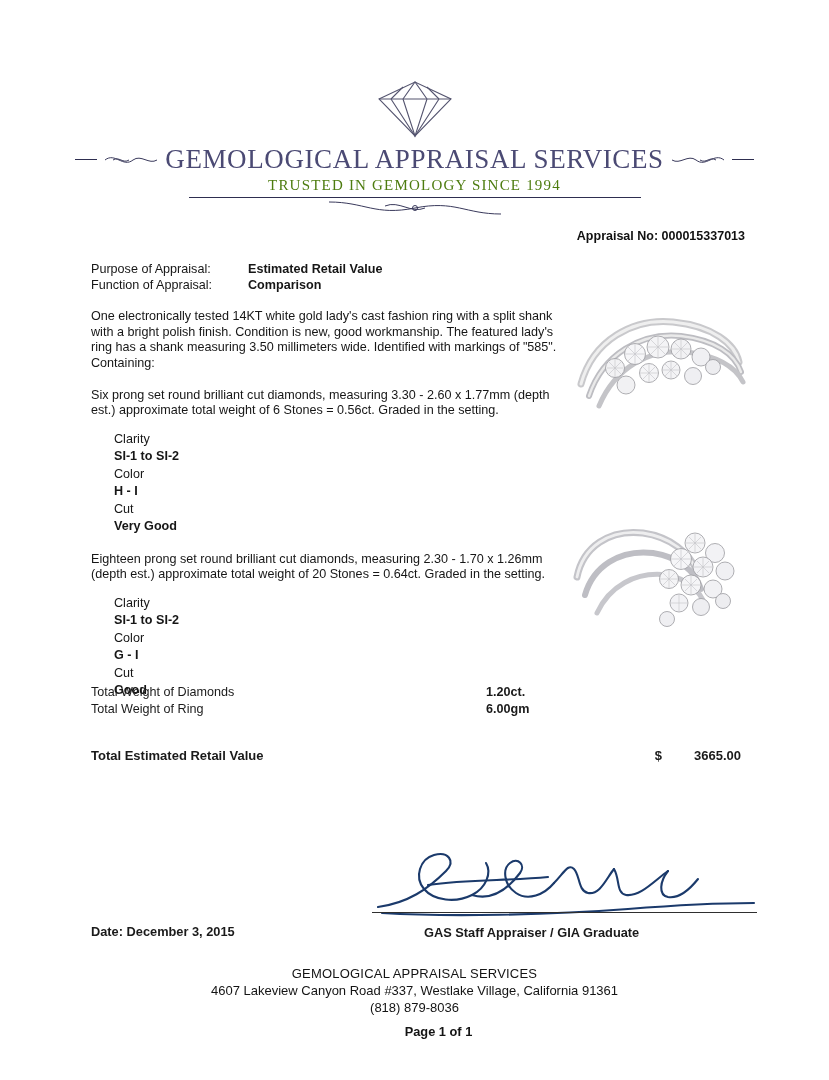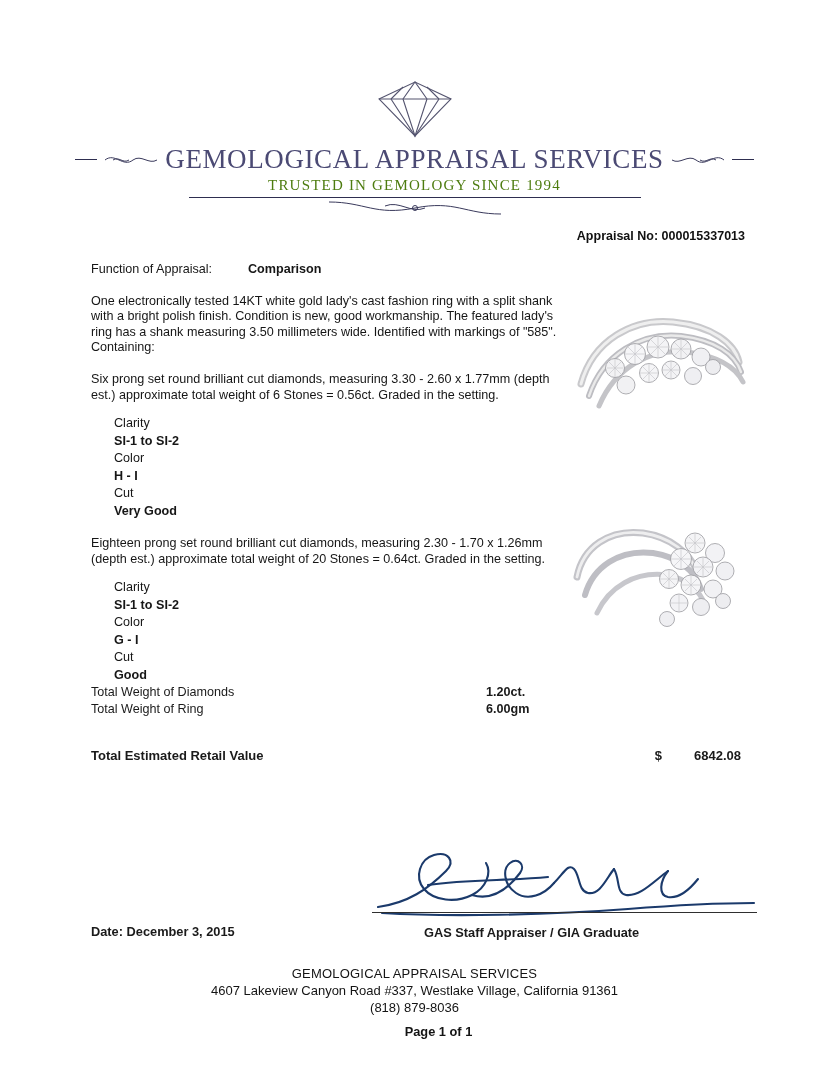--- a/index.html
+++ b/index.html
@@ -233,20 +233,24 @@
         <path d="M60 8 C 74 2, 86 16, 100 10"></path>
         <circle cx="90" cy="10" r="2.5"></circle>
       </g>
     </svg>
   </div>
 
   <div class="appraisal-no">Appraisal No: 000015337013</div>
 
   <div class="body-col">
 
+    <div class="kv-row">
+      <div class="kv-label">Purpose of Appraisal:</div>
+      <div class="kv-value">Estimated Retail Value</div>
+    </div>
     <div class="kv-row">
       <div class="kv-label">Function of Appraisal:</div>
       <div class="kv-value">Comparison</div>
     </div>
 
     <div class="para">One electronically tested 14KT white gold lady's cast fashion ring with a split shank with a bright polish finish. Condition is new, good workmanship. The featured lady's ring has a shank measuring 3.50 millimeters wide. Identified with markings of "585".  Containing:</div>
 
     <div class="para">Six prong set round brilliant cut diamonds, measuring 3.30 - 2.60 x 1.77mm (depth est.) approximate total weight of 6 Stones = 0.56ct. Graded in the setting.</div>
     <div class="spec-table">
       <div class="spec-row">
@@ -350,21 +354,21 @@
       <div class="total-label">Total Weight of Diamonds</div>
       <div class="total-amount">1.20ct.</div>
     </div>
     <div class="total-row">
       <div class="total-label">Total Weight of Ring</div>
       <div class="total-amount">6.00gm</div>
     </div>
     <div class="grand-row">
       <div class="grand-label">Total Estimated Retail Value</div>
       <div class="grand-currency">$</div>
-      <div class="grand-value">6842.08</div>
+      <div class="grand-value">3665.00</div>
     </div>
   </div>
 
   <svg class="signature-svg" width="395" height="80" viewBox="0 0 395 80">
     <g fill="none" stroke="#1b3a6b" stroke-width="2.1" stroke-linecap="round">
       <path d="M10 62 C 40 58, 60 44, 78 26 C 88 16, 80 6, 66 10 C 52 14, 46 32, 56 44 C 66 56, 88 58, 104 50 C 118 43, 124 28, 118 18"></path>
       <path d="M104 50 C 124 56, 140 44, 152 28 C 158 20, 150 12, 142 18 C 134 24, 136 40, 148 48 C 160 56, 176 50, 186 38"></path>
       <path d="M186 38 C 196 28, 200 18, 206 24 C 212 30, 210 46, 220 48 C 232 50, 238 34, 246 24"></path>
       <path d="M246 24 C 252 34, 248 48, 258 50 C 272 52, 286 36, 300 26"></path>
       <path d="M300 26 C 292 36, 290 50, 300 52 C 312 54, 322 44, 330 34"></path>

